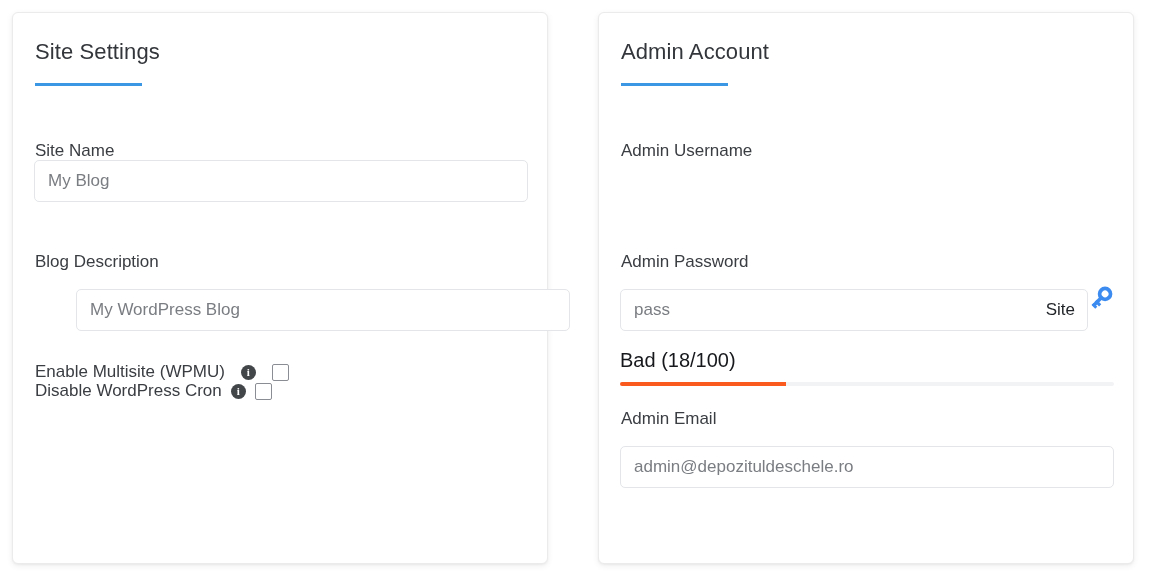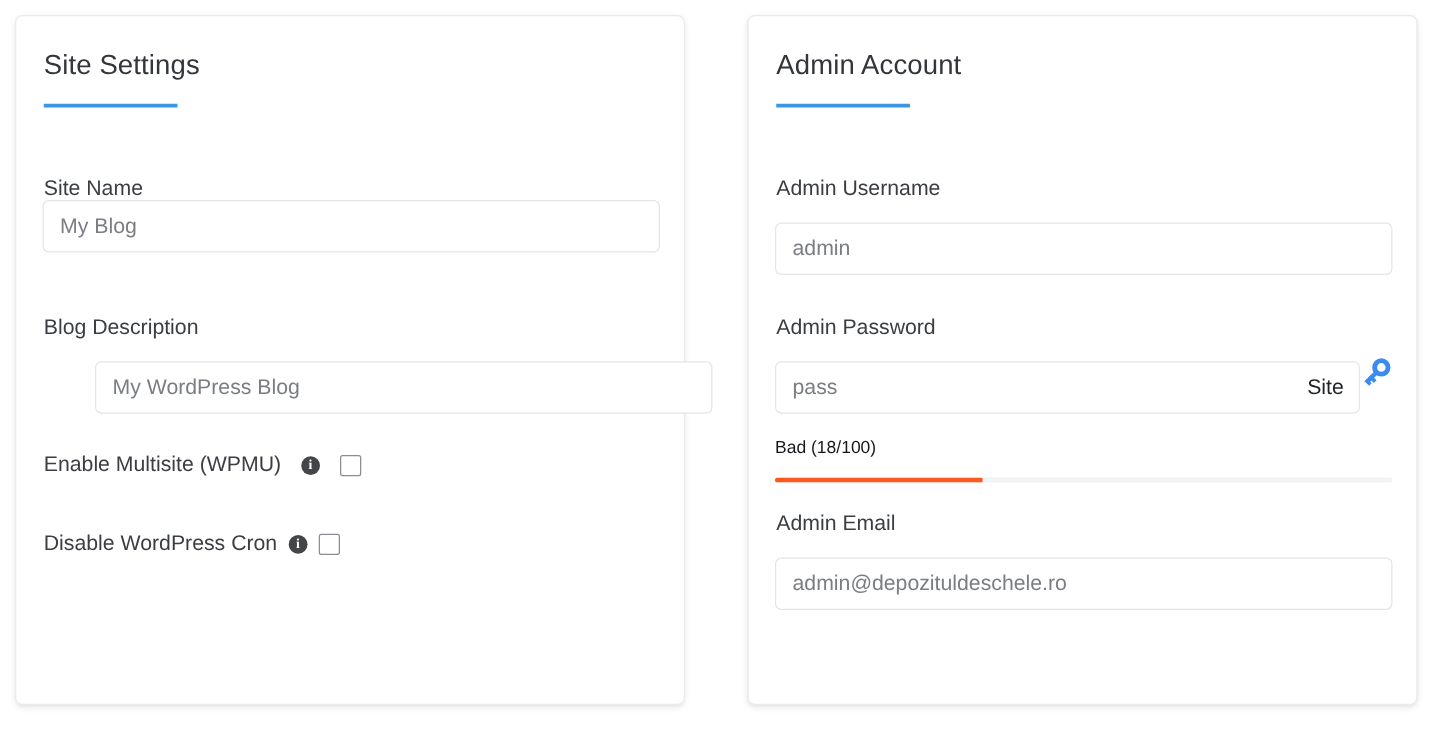--- a/index.html
+++ b/index.html
@@ -100,21 +100,21 @@
   
   .check-row {
     position: absolute;
     left: 22px;
     display: flex;
     align-items: center;
     gap: 9px;
     white-space: nowrap;
   }
   .row-multisite { top: 349px; gap: 16px; }
-  .row-cron      { top: 412px; }
+  .row-cron      { top: 368px; }
 
   .check-text {
     font-size: 17px;
     color: #3a3d42;
   }
   .info-icon {
     width: 15px;
     height: 15px;
     border-radius: 50%;
     background: #434649;
@@ -158,21 +158,21 @@
     top: 283px;
     width: 30px;
     height: 30px;
     cursor: pointer;
   }
 
   .strength-text {
     position: absolute;
     left: 21px;
     top: 336px;
-    font-size: 14px;
+    font-size: 20px;
     color: #16181c;
     white-space: nowrap;
   }
   .strength-track {
     position: absolute;
     left: 21px;
     top: 369px;
     width: 494px;
     height: 4px;
     background: #f2f3f5;
@@ -221,23 +221,20 @@
     </div>
   </div>
 
   <div class="card card-right">
     <div class="card-inner">
 
       <div class="section-title">Admin Account</div>
       <div class="title-rule"></div>
 
       <div class="field-label lbl-admin-user">Admin Username</div>
-      <div class="input-box in-admin-user">
-        <span class="input-value">admin</span>
-      </div>
 
       <div class="field-label lbl-admin-pass">Admin Password</div>
       <div class="input-box in-admin-pass">
         <span class="input-value">pass</span>
         <button class="hide-toggle">Site</button>
       </div>
 
       <div class="strength-text">Bad (18/100)</div>
       <div class="strength-track">
         <div class="strength-fill" style="width: 33.6%; background: rgb(250, 90, 30);"></div>

